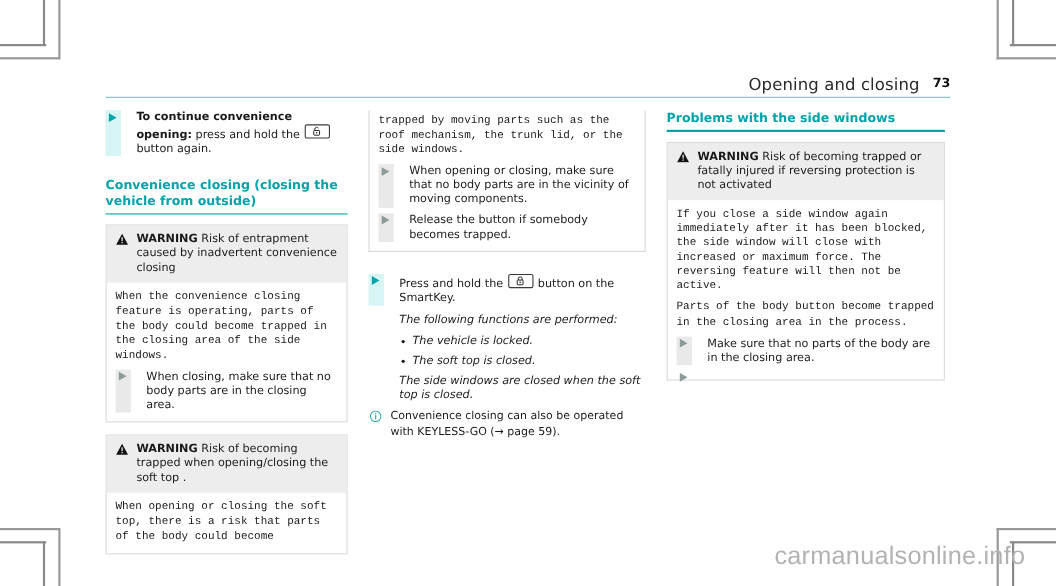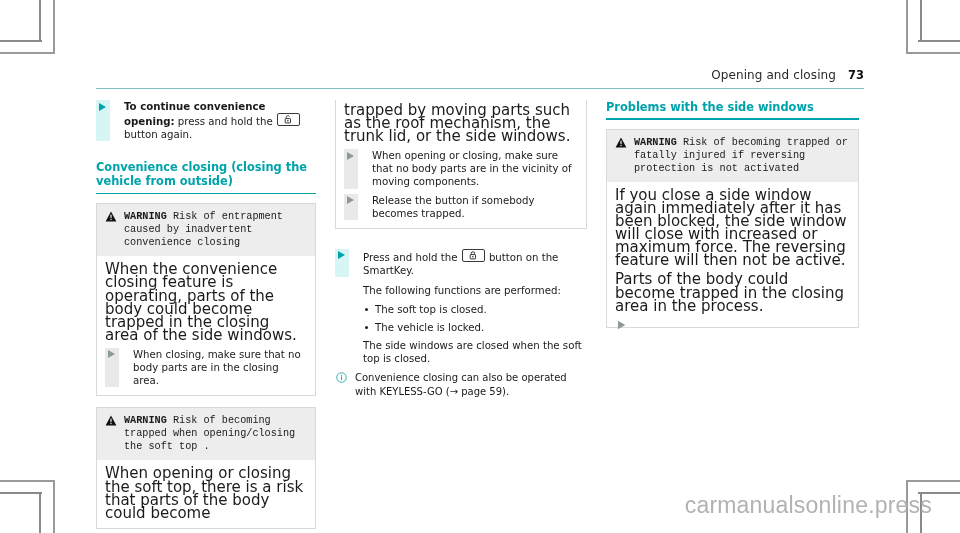--- a/index.html
+++ b/index.html
@@ -45,21 +45,21 @@
   .runhead {
     position: absolute;
     left: 96px; right: 96px; top: 68px;
     height: 20px;
     display: flex;
     align-items: flex-start;
     justify-content: flex-end;
     gap: 12px;
   }
   .runhead-title {
-    font-size: 12px;
+    font-size: 15px;
     color: #2a2a2a;
     letter-spacing: 0.1px;
   }
   .runhead-page {
     font-size: 11.5px;
     font-weight: bold;
     color: #111;
   }
   .runhead-rule {
     position: absolute;
@@ -75,24 +75,25 @@
     width: 795px;
     display: flex;
     gap: 19px;
   }
   .col { width: 220px; }
   .col-2 { width: 252px; }
   .col-3 { width: 253px; }
 
   
   .para {
-    font-size: 15px;
+    font-size: 10px;
     line-height: 13.1px;
     color: #1b1b1b;
     margin: 0 0 7px 0;
+    font-family: Liberation Mono, monospace;
   }
   .para:last-child { margin-bottom: 0; }
 
   
   .step {
     position: relative;
     padding-left: 28px;
     margin: 0 0 7px 0;
     font-size: 10.2px;
     line-height: 13.1px;
@@ -138,21 +139,20 @@
     border: 0.8px solid #d9d9d9;
     margin: 0 0 11px 0;
     background: #ffffff;
   }
   .warn-head {
     background: #ededed;
     padding: 6px 8px 7px 8px;
     display: flex;
     gap: 7px;
     align-items: flex-start;
-    font-family: Liberation Mono, monospace;
   }
   .warn-tri {
     flex: 0 0 auto;
     width: 12px;
     margin-top: 1px;
   }
   .warn-head-text {
     font-size: 10.2px;
     line-height: 13.1px;
   }
@@ -198,20 +198,21 @@
     line-height: 13.1px;
     margin: 0 0 6px 0;
   }
 
   
   .step-cont {
     padding-left: 28px;
     font-size: 10.2px;
     line-height: 13.1px;
     margin: 0 0 6px 0;
+    font-style: italic;
   }
   .step-cont.tight { margin-bottom: 5px; }
 
   
   .note {
     position: relative;
     padding-left: 20px;
     font-size: 10px;
     line-height: 13.1px;
     margin: 4px 0 0 0;
@@ -348,22 +349,22 @@
       <span>Press and hold the </span><span class="keybtn"><svg width="8" height="9" viewBox="0 0 8 9">
             <path d="M2.2 3.6V2.5a1.75 1.75 0 0 1 3.5 0v1.1" fill="none" stroke="#222" stroke-width="0.9"></path>
             <rect x="1.2" y="3.6" width="5.3" height="4.3" rx="0.6" fill="none" stroke="#222" stroke-width="0.9"></rect>
             <circle cx="3.85" cy="5.7" r="0.75" fill="#222"></circle>
           </svg></span><span> button on the SmartKey.</span>
     </div>
 
     <div class="step-cont">The following functions are performed:</div>
 
     <div class="step-cont tight">
+      <div class="bullet">The vehicle is locked.</div>
       <div class="bullet">The soft top is closed.</div>
-      <div class="bullet">The vehicle is locked.</div>
       <div class="substep">The side windows are closed when the soft top is closed.</div>
     </div>
 
 
     <div class="note">
       <svg class="note-icon" viewBox="0 0 12 12">
         <circle cx="6" cy="6" r="5.2" fill="none" stroke="#2aa8ad" stroke-width="1"></circle>
         <rect x="5.4" y="4.8" width="1.2" height="4" fill="#2aa8ad"></rect>
         <rect x="5.4" y="2.9" width="1.2" height="1.2" fill="#2aa8ad"></rect>
       </svg>
@@ -381,27 +382,28 @@
       <div class="warn-head">
         <svg class="warn-tri" width="12" height="11" viewBox="0 0 12 11">
           <path d="M6 0.4 11.4 10.4 0.6 10.4Z" fill="#111"></path>
           <rect x="5.45" y="3.6" width="1.1" height="3.6" fill="#fff"></rect>
           <rect x="5.45" y="8.0" width="1.1" height="1.1" fill="#fff"></rect>
         </svg>
         <div class="warn-head-text"><span class="b">WARNING</span><span> Risk of becoming trapped or fatally injured if reversing protection is not activated</span></div>
       </div>
       <div class="warn-body">
         <p class="para">If you close a side window again immediately after it has been blocked, the side window will close with increased or maximum force. The reversing feature will then not be active.</p>
-        <p class="para">Parts of the body could become trapped in the closing area in the process.</p>
-        <div class="step gray">
-          <span class="step-marker"></span>
+        <p class="para">Parts of the body button become trapped in the closing area in the process.</p>
+        <div class="step gray">
+          <span class="step-marker"></span>
+          <span>Make sure that no parts of the body are in the closing area.</span>
         </div>
         <div class="step gray">
           <span class="step-marker"></span>
         </div>
       </div>
     </div>
 
   </div>
 
 </div>
 
-<div class="watermark">carmanualsonline.press</div>
+<div class="watermark">carmanualsonline.info</div>
 
 </body></html>

